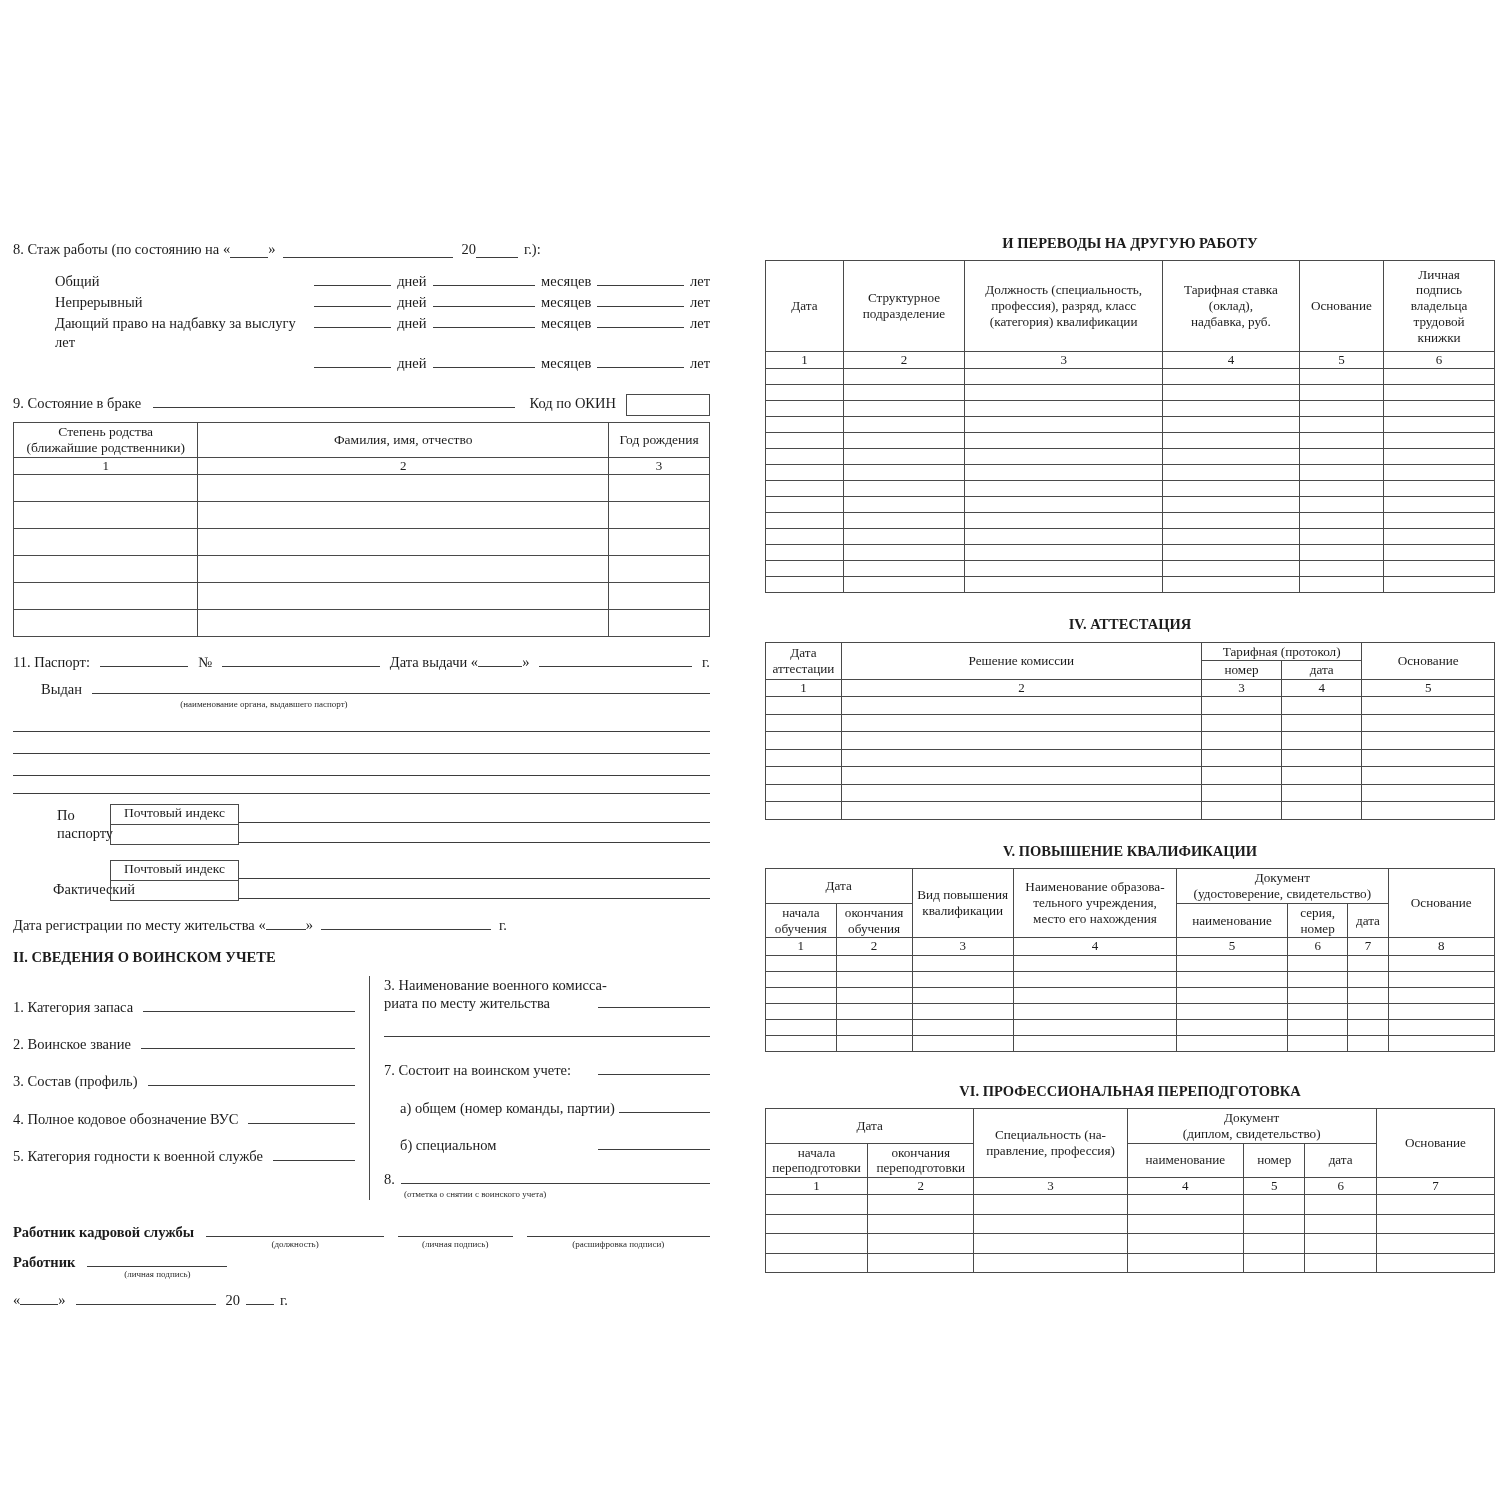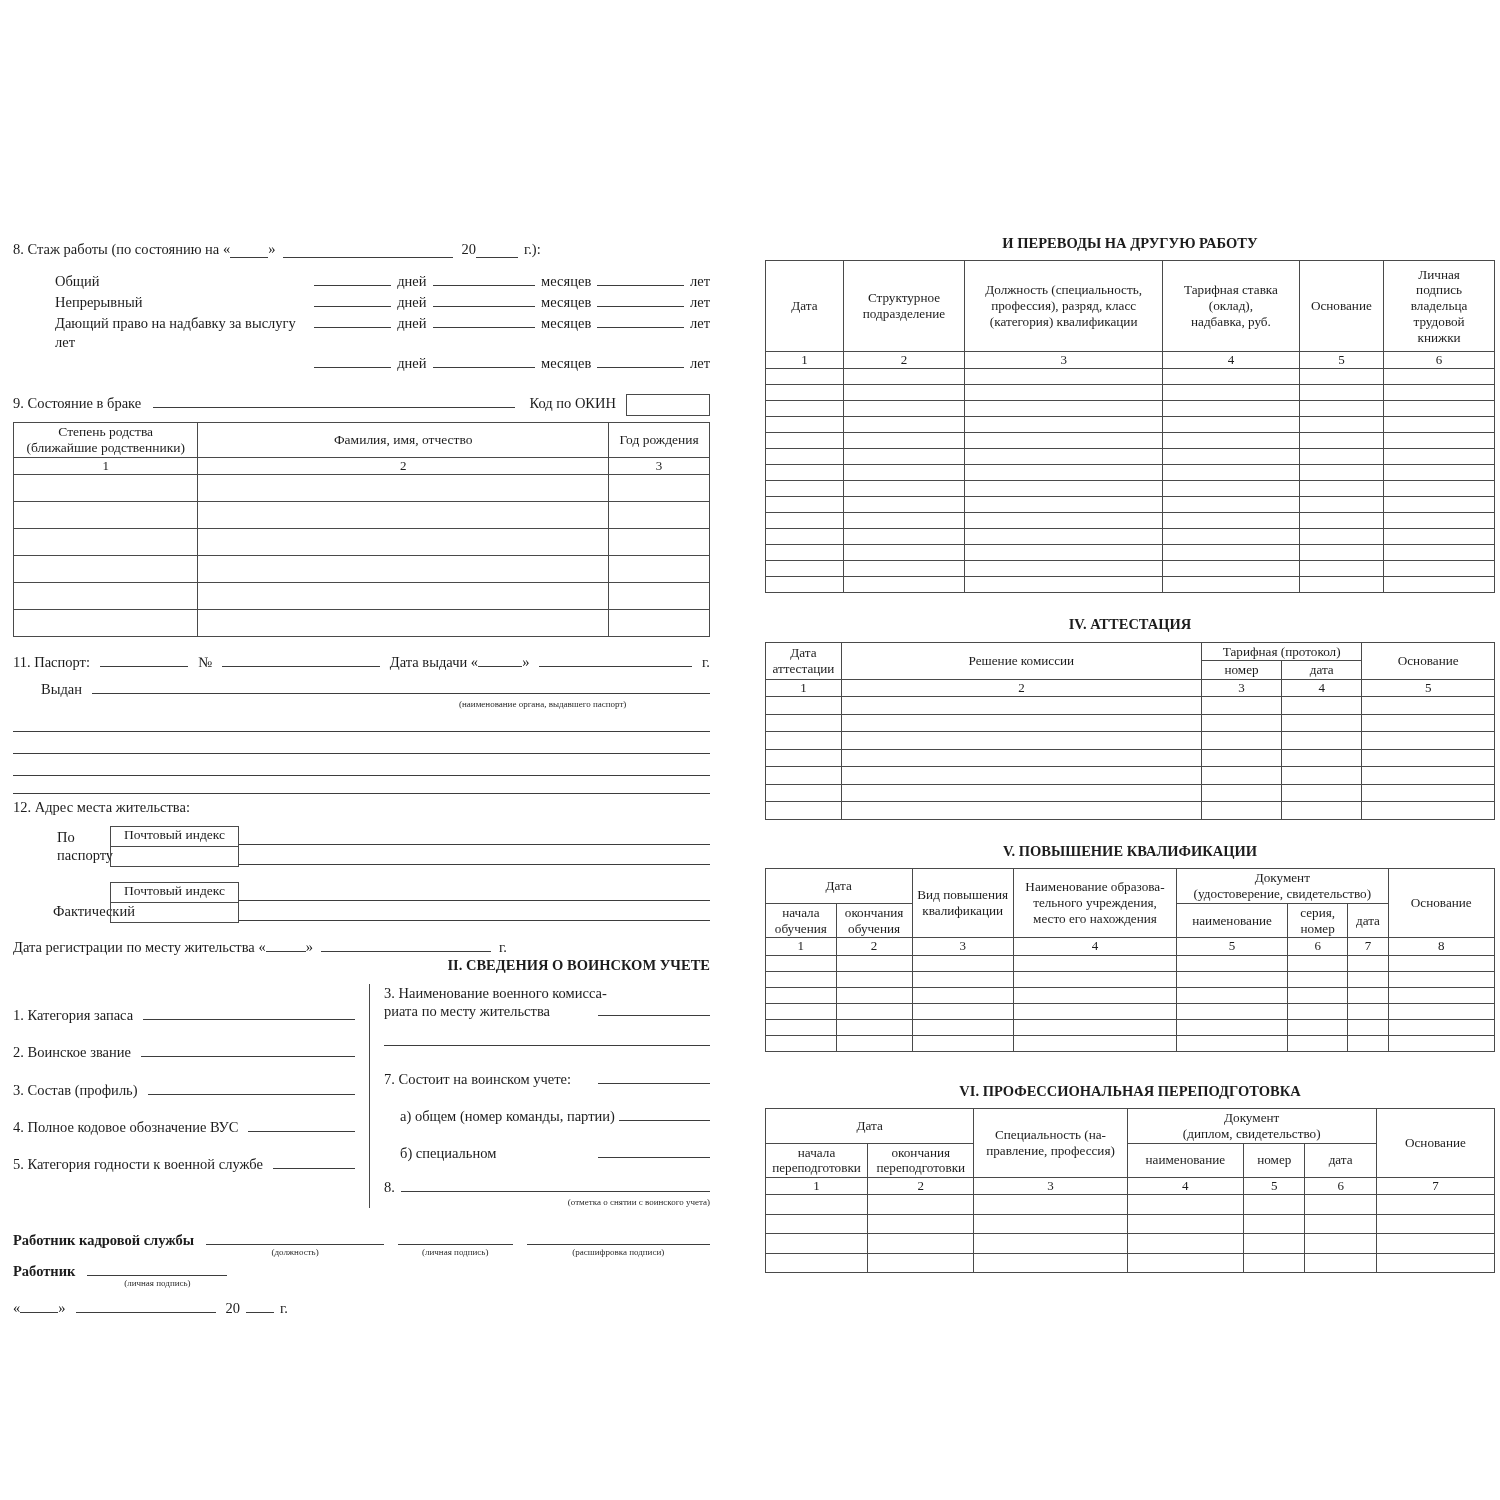--- a/index.html
+++ b/index.html
@@ -14,21 +14,21 @@
   }
   .page{position:absolute;}
   .page-left{left:13px;top:240px;width:697px;}
   .page-right{left:765px;top:234px;width:730px;}
 
   
   .ln{display:inline-block;border-bottom:1px solid #3d3d3d;height:13px;vertical-align:baseline;}
   .grow{flex:1;}
   .flex{display:flex;align-items:baseline;}
   .bold{font-weight:bold;}
-  .center{text-align:right;}
+  .center{text-align:left;}
   .cap{font-size:9px;color:#2a2a2a;}
 
   
   table{border-collapse:collapse;width:100%;table-layout:fixed;}
   th,td{border:1px solid #4a4a4a;font-weight:normal;font-size:13.2px;
         text-align:center;vertical-align:middle;padding:1px 3px;white-space:pre-line;}
   thead th{line-height:1.2;}
   .numrow td{height:16px;font-size:13px;padding:0 2px;}
 
   
@@ -201,21 +201,20 @@
     <span>Выдан</span>
     <span class="ln grow" style="margin-left:10px"></span>
   </div>
   <div class="cap center" style="width:64%;margin-left:24%;margin-top:1px">(наименование органа, выдавшего паспорт)</div>
 
   <div class="ln" style="display:block;height:0;margin-top:21px"></div>
   <div class="ln" style="display:block;height:0;margin-top:21px"></div>
   <div class="ln" style="display:block;height:0;margin-top:21px"></div>
   <div class="ln" style="display:block;height:0;margin-top:17px"></div>
 
-  <div style="margin-top:4px">12. Адрес места жительства:</div>
 
   <div class="addr">
     <span class="addr-label">По паспорту</span>
     <span class="postal">
       <span class="plabel">Почтовый индекс</span>
       <span class="pempty"></span>
     </span>
     <span class="addr-lines">
       <span></span>
       <span></span>
@@ -236,21 +235,21 @@
 
   <div class="flex" style="margin-top:15px">
     <span>Дата регистрации по месту жительства «</span>
     <span class="ln" style="width:40px"></span>
     <span>»</span>
     <span class="ln" style="width:170px;margin:0 8px"></span>
     <span>г.</span>
   </div>
 
 
-  <div class="bold center" style="">II. СВЕДЕНИЯ О ВОИНСКОМ УЧЕТЕ</div>
+  <div class="bold center" style="margin-top:14px">II. СВЕДЕНИЯ О ВОИНСКОМ УЧЕТЕ</div>
 
   <div class="mil">
     <div class="mil-left">
       <div class="mil-item">
         <span>1. Категория запаса</span>
         <span class="ln grow" style="margin-left:10px"></span>
       </div>
       <div class="mil-item">
         <span>2. Воинское звание</span>
         <span class="ln grow" style="margin-left:10px"></span>

